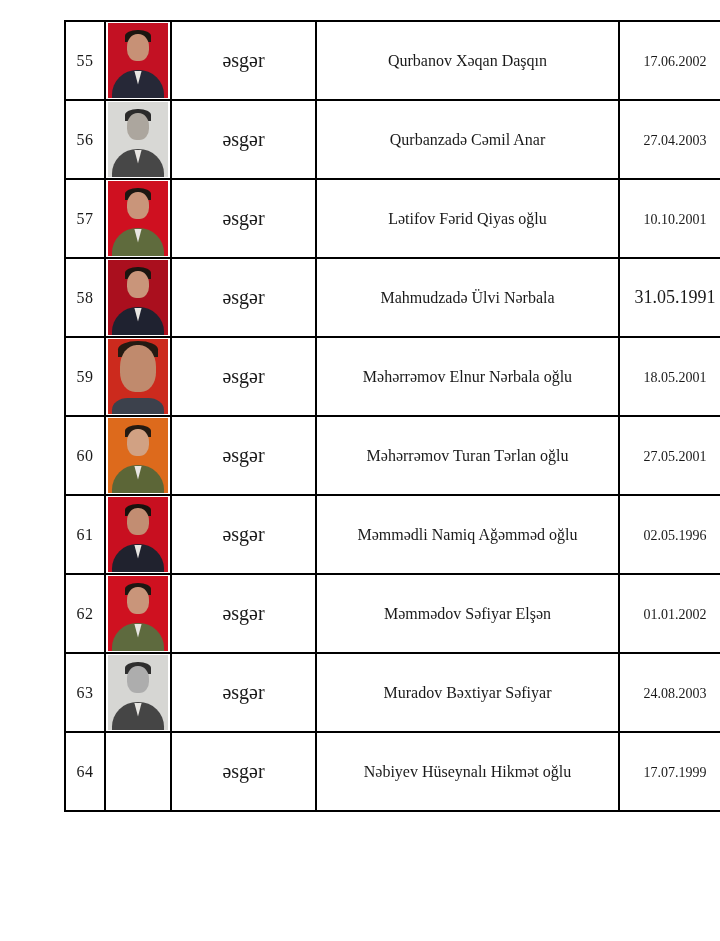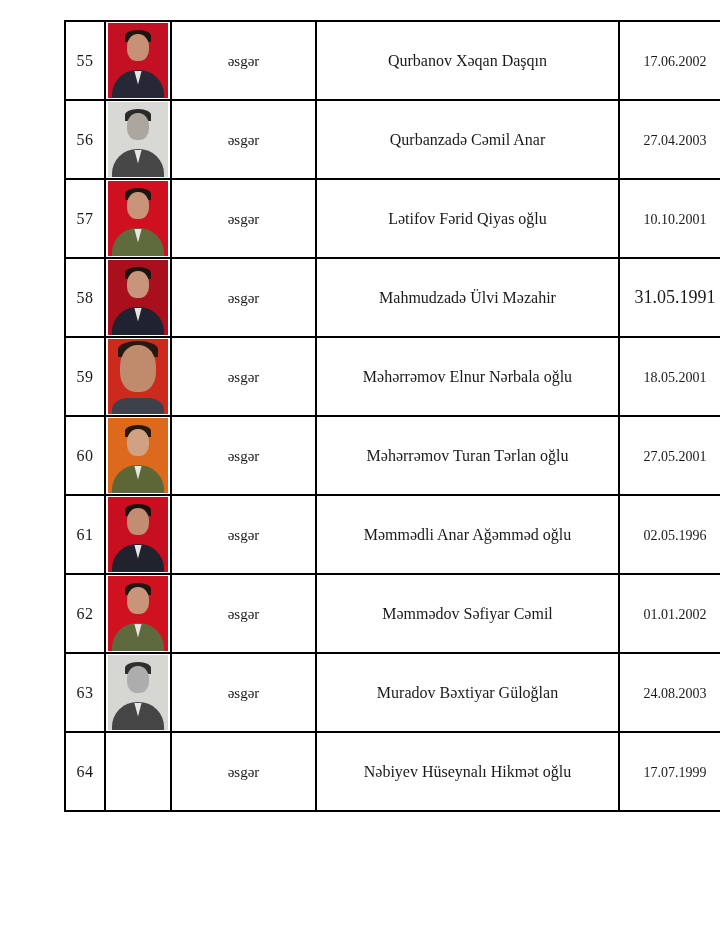--- a/index.html
+++ b/index.html
@@ -33,21 +33,21 @@
     padding: 0;
     overflow: hidden;
   }
   col.c-num   { width: 40px; }
   col.c-photo { width: 66px; }
   col.c-rank  { width: 145px; }
   col.c-name  { width: 303px; }
   col.c-date  { width: 112px; }
 
   .num-label  { font-size: 16px; letter-spacing: 0.5px; }
-  .rank-label { font-size: 15px; }
+  .rank-label { font-size: 20px; }
   .name-label { font-size: 16px; }
   .date-label { font-size: 14px; }
   
   tr.table-row:nth-child(4) .date-label { font-size: 18px; }
 
   
   .photo-cell { vertical-align: middle; }
   .portrait {
     position: relative;
     width: 60px;
@@ -190,21 +190,21 @@
         <span class="hair"></span>
         <span class="head"></span>
         <span class="torso"></span>
         <span class="shirt"></span>
       </div>
     </td>
     <td>
       <span class="rank-label">əsgər</span>
     </td>
     <td>
-      <span class="name-label">Mahmudzadə Ülvi Məzahir</span>
+      <span class="name-label">Mahmudzadə Ülvi Nərbala</span>
     </td>
     <td>
       <span class="date-label">31.05.1991</span>
     </td>
   </tr>
 
   <tr class="table-row">
     <td>
       <span class="num-label">59</span>
     </td>
@@ -259,21 +259,21 @@
         <span class="hair"></span>
         <span class="head"></span>
         <span class="torso"></span>
         <span class="shirt"></span>
       </div>
     </td>
     <td>
       <span class="rank-label">əsgər</span>
     </td>
     <td>
-      <span class="name-label">Məmmədli Anar Ağəmməd oğlu</span>
+      <span class="name-label">Məmmədli Namiq Ağəmməd oğlu</span>
     </td>
     <td>
       <span class="date-label">02.05.1996</span>
     </td>
   </tr>
 
   <tr class="table-row">
     <td>
       <span class="num-label">62</span>
     </td>
@@ -282,21 +282,21 @@
         <span class="hair"></span>
         <span class="head"></span>
         <span class="torso"></span>
         <span class="shirt"></span>
       </div>
     </td>
     <td>
       <span class="rank-label">əsgər</span>
     </td>
     <td>
-      <span class="name-label">Məmmədov Səfiyar Cəmil</span>
+      <span class="name-label">Məmmədov Səfiyar Elşən</span>
     </td>
     <td>
       <span class="date-label">01.01.2002</span>
     </td>
   </tr>
 
   <tr class="table-row">
     <td>
       <span class="num-label">63</span>
     </td>
@@ -305,21 +305,21 @@
         <span class="hair"></span>
         <span class="head"></span>
         <span class="torso"></span>
         <span class="shirt"></span>
       </div>
     </td>
     <td>
       <span class="rank-label">əsgər</span>
     </td>
     <td>
-      <span class="name-label">Muradov Bəxtiyar Güloğlan</span>
+      <span class="name-label">Muradov Bəxtiyar Səfiyar</span>
     </td>
     <td>
       <span class="date-label">24.08.2003</span>
     </td>
   </tr>
 
   <tr class="table-row">
     <td>
       <span class="num-label">64</span>
     </td>

